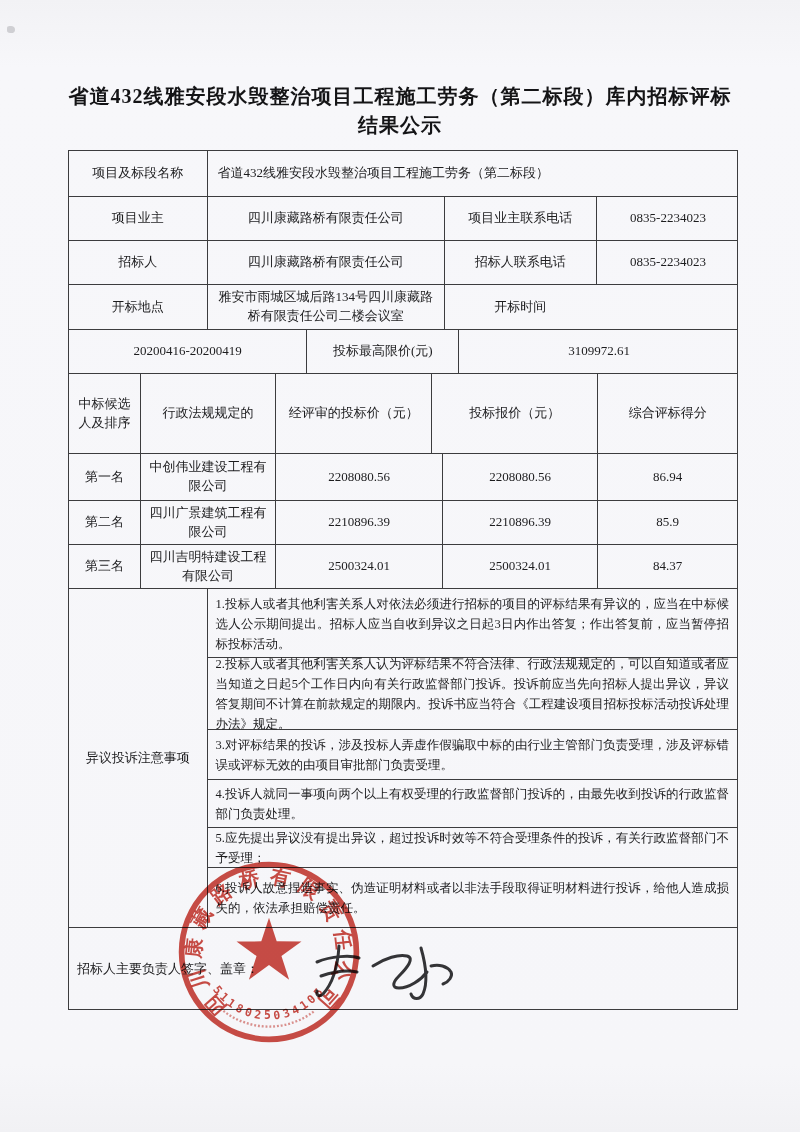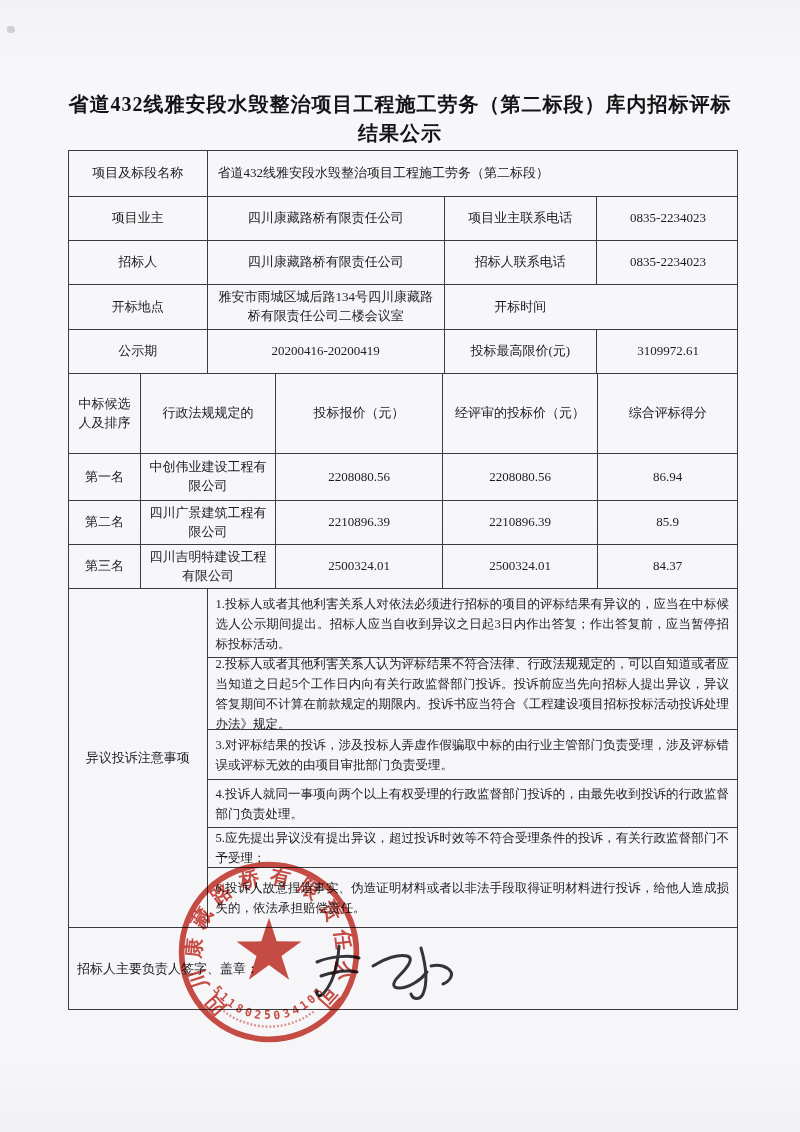--- a/index.html
+++ b/index.html
@@ -7,21 +7,21 @@
   .page {
     position:relative;
     width:800px; height:1132px;
     margin:0 auto;
     background:linear-gradient(180deg,#f2f2f5 0%, #f7f7fa 6%, #f6f6f9 94%, #f1f1f4 100%);
     font-family:"Liberation Serif","DejaVu Serif",serif;
     color:#1c1c1e;
     overflow:hidden;
   }
   .doc-title {
-    position:absolute; left:40px; top:90px; width:720px;
+    position:absolute; left:40px; top:82px; width:720px;
     text-align:center; font-size:20px; font-weight:bold;
     line-height:29px; letter-spacing:1px; color:#141416;
   }
   .doc-table {
     position:absolute; left:68px; top:150px; width:670px;
     border:1.5px solid #3c3c3e;
     font-size:13px;
   }
   .t-row { display:flex; width:100%; border-top:1px solid #3c3c3e; }
   .t-row:first-child { border-top:none; }
@@ -112,31 +112,30 @@
       <div class="cell w-val">四川康藏路桥有限责任公司</div>
       <div class="cell w-lab2 c-label">招标人联系电话</div>
       <div class="cell w-val2">0835-2234023</div>
     </div>
     <div class="t-row h45">
       <div class="cell w-lab c-label">开标地点</div>
       <div class="cell w-val">雅安市雨城区城后路134号四川康藏路桥有限责任公司二楼会议室</div>
       <div class="cell w-lab2 c-label">开标时间</div>
     </div>
     <div class="t-row h44">
-      <div class="cell w-lab c-label">公示期</div>
       <div class="cell w-val">20200416-20200419</div>
       <div class="cell w-lab2 c-label">投标最高限价(元)</div>
       <div class="cell w-val2">3109972.61</div>
     </div>
 
     <div class="t-row h80">
       <div class="cell w-rank c-label">中标候选人及排序</div>
       <div class="cell w-name c-label">行政法规规定的</div>
+      <div class="cell w-eval c-label">经评审的投标价（元）</div>
       <div class="cell w-bid c-label">投标报价（元）</div>
-      <div class="cell w-eval c-label">经评审的投标价（元）</div>
       <div class="cell w-score c-label">综合评标得分</div>
     </div>
 
     <div class="t-row h47">
       <div class="cell w-rank">第一名</div>
       <div class="cell w-name">中创伟业建设工程有限公司</div>
       <div class="cell w-bid">2208080.56</div>
       <div class="cell w-eval">2208080.56</div>
       <div class="cell w-score">86.94</div>
     </div>

